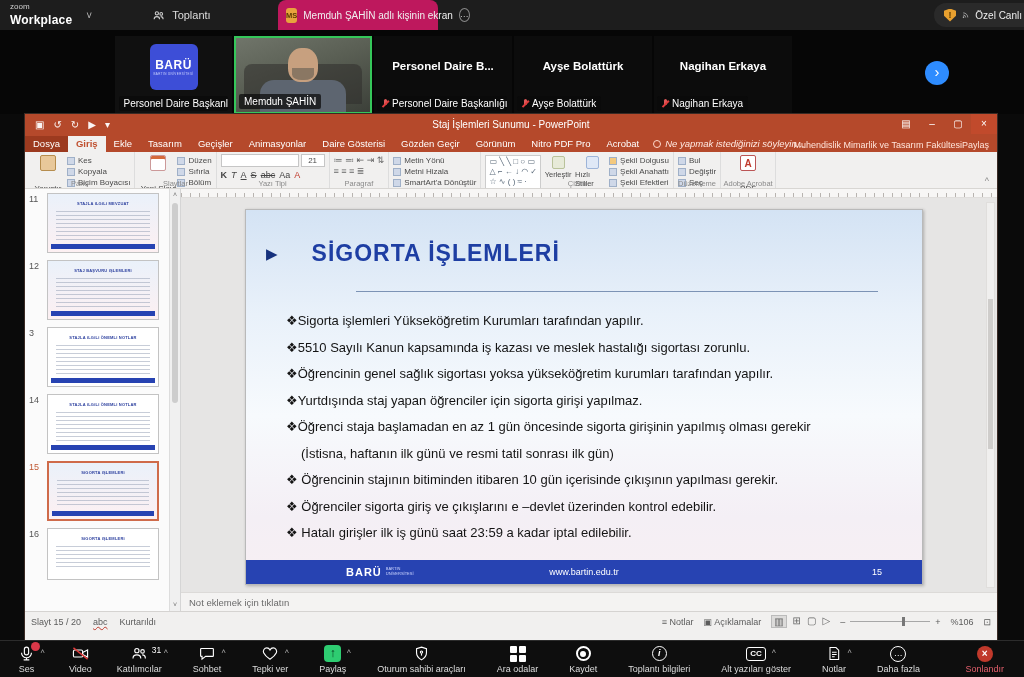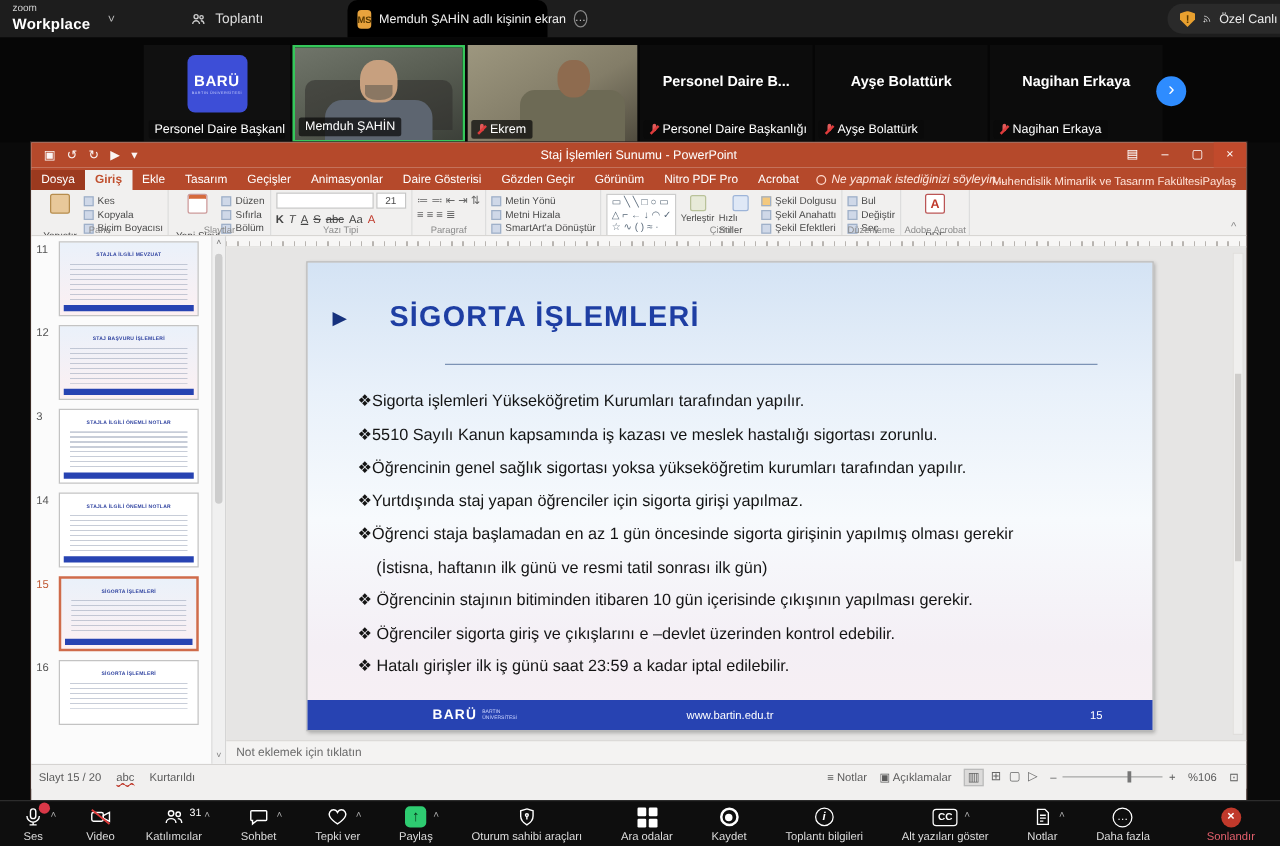--- a/index.html
+++ b/index.html
@@ -9,21 +9,21 @@
 
   
   .topbar { position:absolute; left:0; top:0; width:1024px; height:30px;
     background:#1d1d1d; display:flex; align-items:center; color:#fff; }
   .brand { margin-left:10px; line-height:1; }
   .brand .z1 { font-size:8px; color:#cfcfcf; display:block; }
   .brand .z2 { font-size:12px; font-weight:bold; letter-spacing:.2px; }
   .brand-chev { color:#bbb; font-size:10px; margin:0 0 0 14px; }
   .top-meeting { display:flex; align-items:center; gap:7px; margin-left:60px; color:#ddd; font-size:11px; }
   .share-tab { position:absolute; left:278px; top:0; height:30px; width:160px;
-    background:#000000; border-radius:8px 8px 0 0; display:flex; align-items:center; gap:6px;
+    background:#be185d; border-radius:8px 8px 0 0; display:flex; align-items:center; gap:6px;
     padding:0 8px; }
   .ms-avatar { width:15px; height:15px; border-radius:3px; background:#e8a33d; color:#5a3a00;
     font-size:7.5px; font-weight:bold; display:flex; align-items:center; justify-content:center; }
   .share-tab-label { font-size:10px; color:#f0f0f0; white-space:nowrap; }
   .tab-more { width:14px; height:14px; border:1px solid #888; border-radius:50%; color:#ccc;
     font-size:9px; line-height:11px; text-align:center; }
   .top-live { position:absolute; right:0; top:3px; height:24px; background:#2a2a2a;
     border-radius:12px 0 0 12px; display:flex; align-items:center; gap:6px; padding:0 2px 0 10px;
     overflow:hidden; width:90px; }
   .shield-orange { width:12px; height:13px; background:#e8a02f;
@@ -242,30 +242,20 @@
         <div class="scene2">
           <div class="chair"></div>
             <div class="body"></div>
             <div class="head"></div>
             <div class="beard"></div>
         </div>
         <div class="tile-label">
           <span>Memduh ŞAHİN</span>
         </div>
       </div>
-      <div class="tile video3">
-        <div class="scene3">
-          <div class="body"></div>
-            <div class="head"></div>
-        </div>
-        <div class="tile-label">
-          <span class="mutemic"></span>
-          <span>Ekrem</span>
-        </div>
-      </div>
       <div class="tile name-tile">
         <div class="center-name">Personel Daire B...</div>
         <div class="tile-label">
           <span class="mutemic"></span>
           <span>Personel Daire Başkanlığı Hül...</span>
         </div>
       </div>
       <div class="tile name-tile">
         <div class="center-name">Ayşe Bolattürk</div>
         <div class="tile-label">

